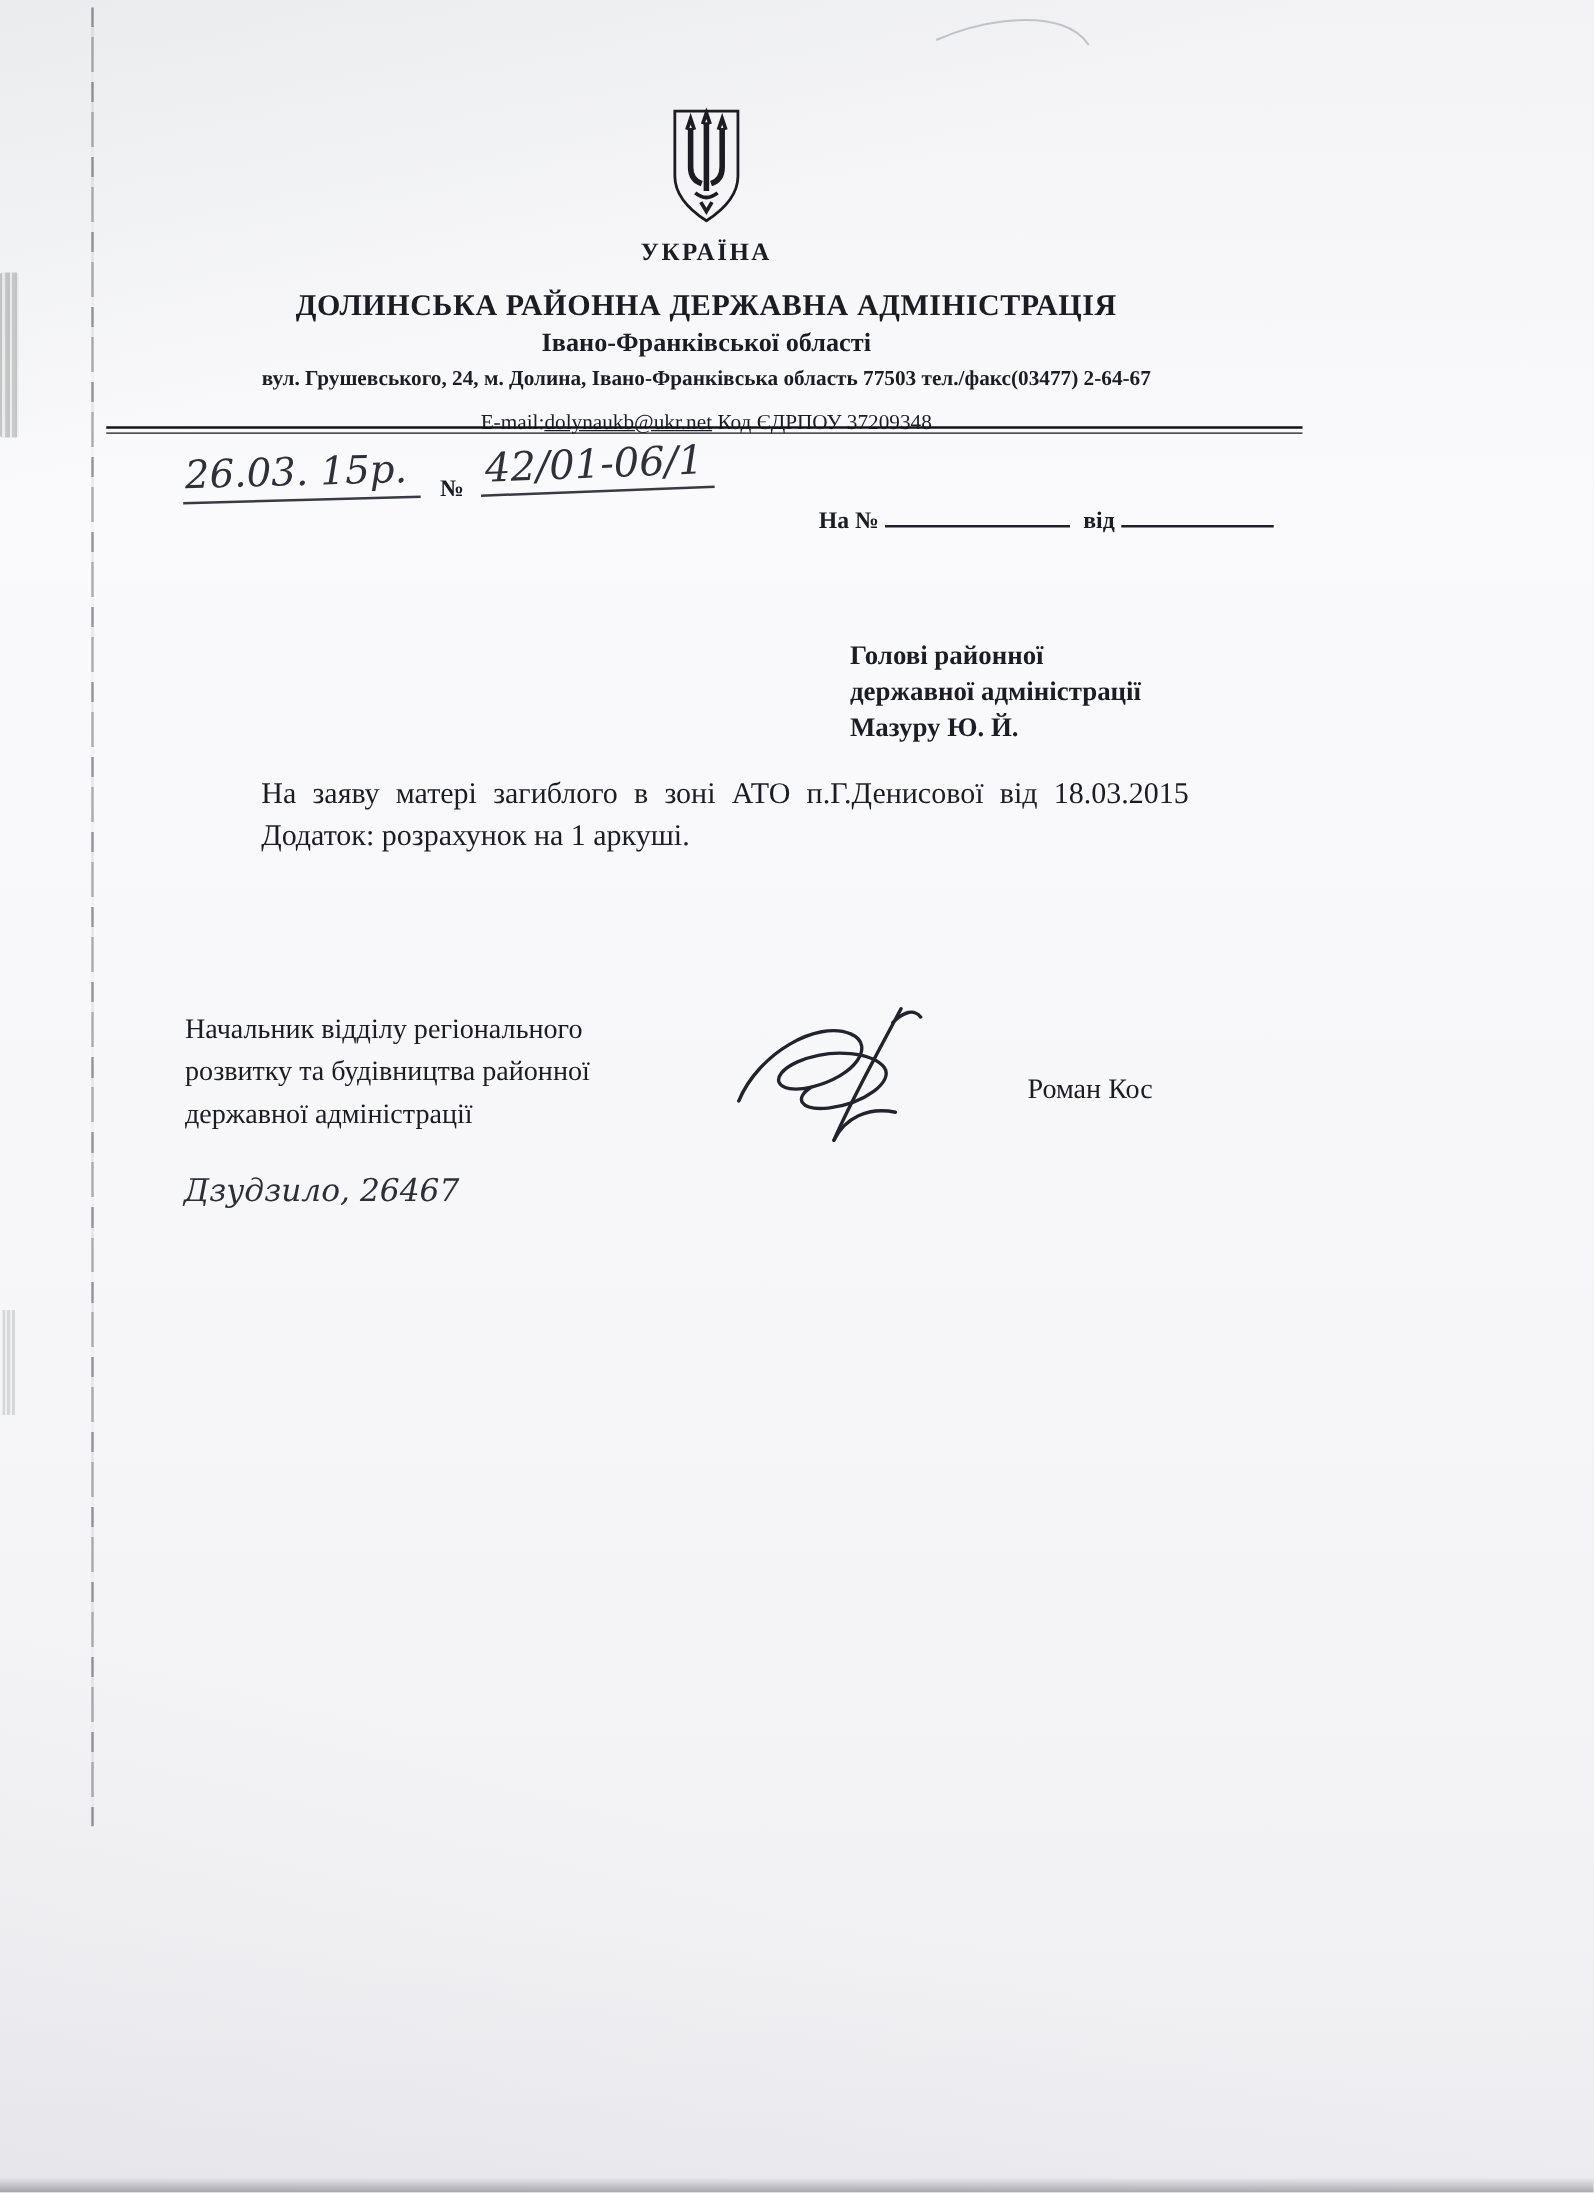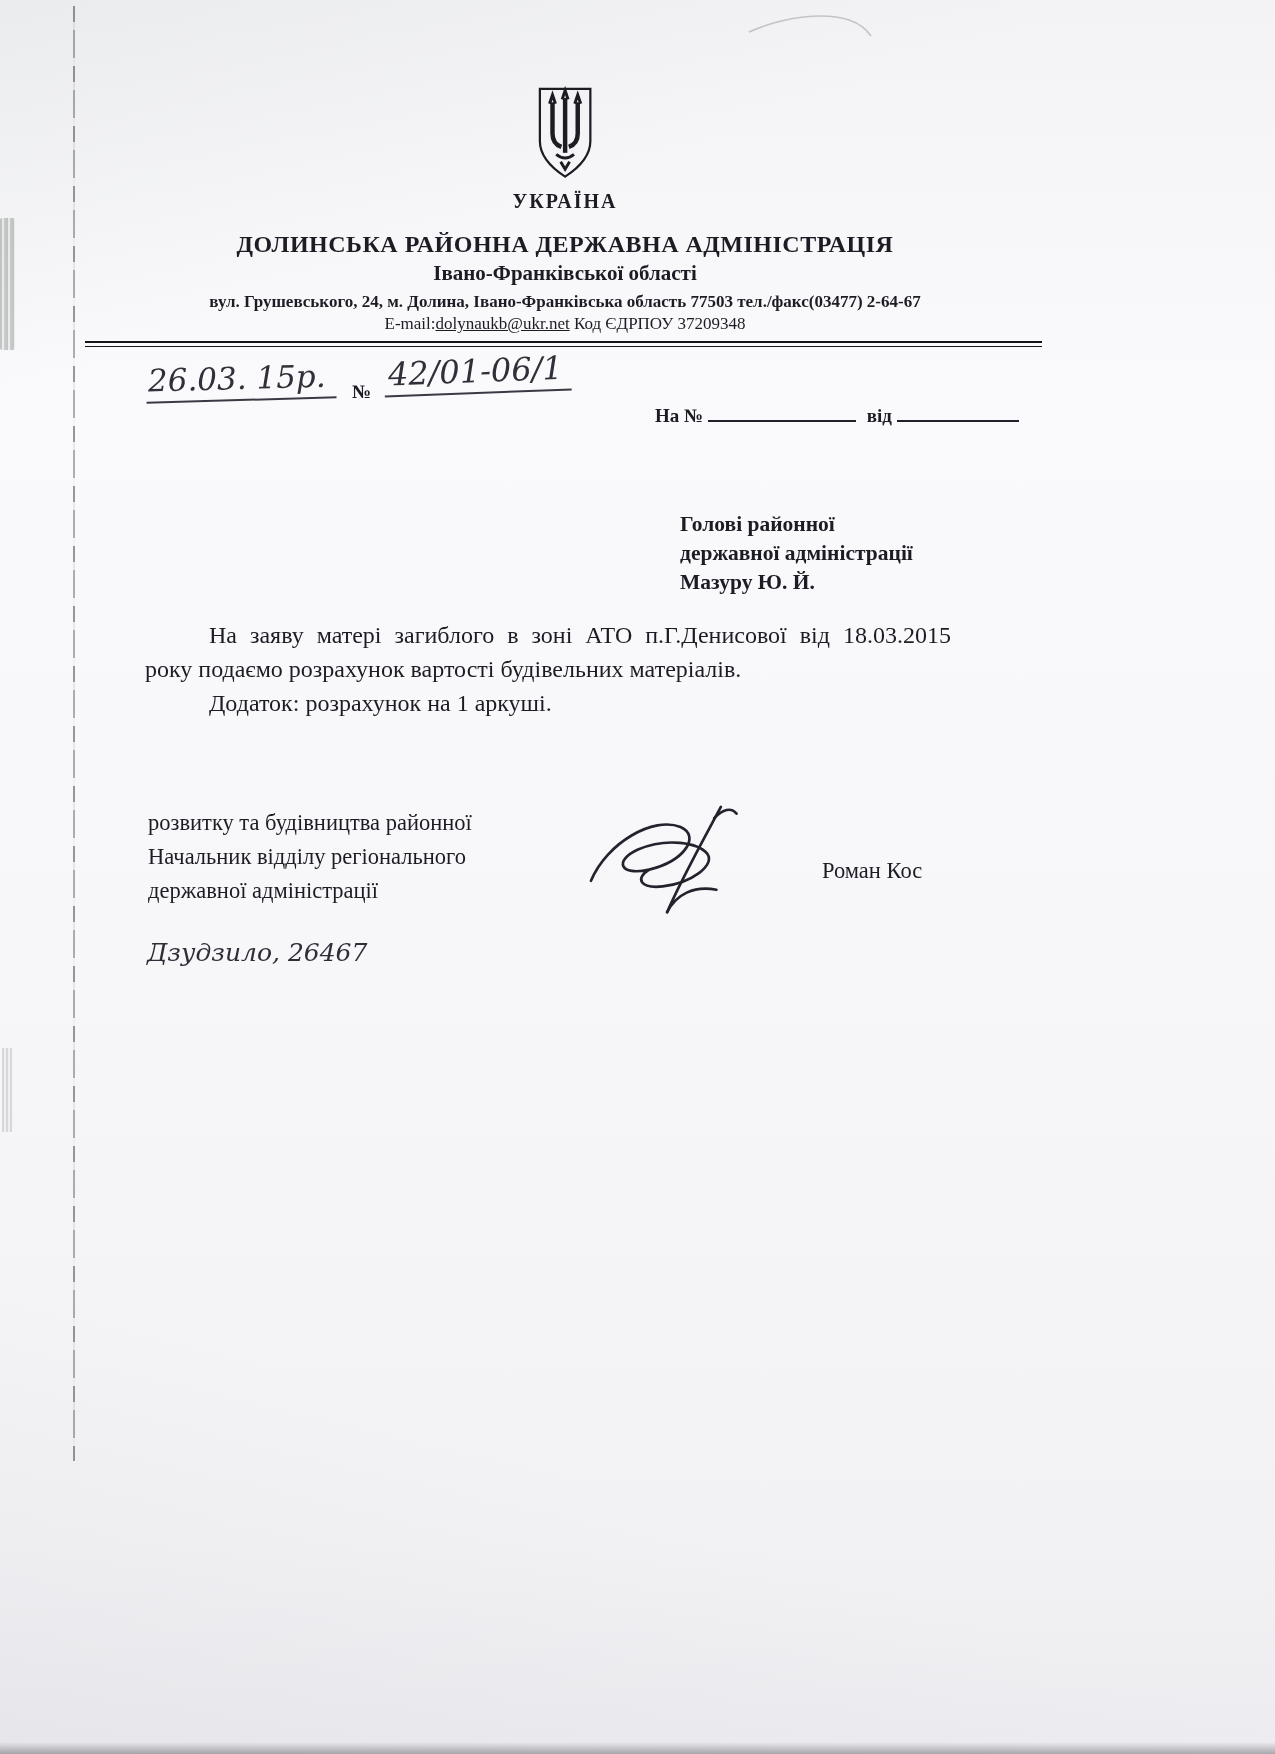--- a/index.html
+++ b/index.html
@@ -49,21 +49,21 @@
   .header {
     position: absolute; left: 85px; top: 86px; width: 960px;
     text-align: center;
   }
   .emblem { display: inline-block; height: 98px; }
   .country { font-size: 20px; font-weight: 700; letter-spacing: 2px; margin-top: 2px; }
   .org1 { font-size: 24px; font-weight: 700; letter-spacing: .5px; margin-top: 18px; }
   .org2 { font-size: 21px; font-weight: 700; margin-top: 3px; }
   .org3 { font-size: 23.5px; font-weight: 700; margin-top: 4px; }
   .addr { font-size: 17px; font-weight: 700; margin-top: 6px; }
-  .mail { font-size: 17px; margin-top: 2px; }
+  .mail { font-size: 17px; margin-top: 15px; }
   .mail .u { text-decoration: underline; }
 
   .double-rule {
     position: absolute; left: 85px; top: 341px; width: 957px; height: 3px;
     border-top: 2.5px solid #14141b; border-bottom: 1.5px solid #14141b;
   }
 
   
   .handwriting {
     font-family: "DejaVu Serif", serif;
@@ -156,27 +156,26 @@
   </div>
 
   <div class="addressee">
     <div>Голові районної</div>
     <div>державної адміністрації</div>
     <div>Мазуру Ю. Й.</div>
   </div>
 
   <div class="body-text">
     <div class="body-line1">На заяву матері загиблого в зоні АТО  п.Г.Денисової від 18.03.2015</div>
-    <div class="body-line2">року подаємо розрахунок вартості будівельних матеріалів.</div>
     <div class="body-p2">Додаток: розрахунок на 1 аркуші.</div>
   </div>
 
   <div class="sig-position">
+    <div>Начальник відділу регіонального</div>
     <div>розвитку та будівництва районної</div>
-    <div>Начальник відділу регіонального</div>
     <div>державної адміністрації</div>
   </div>
 
   <svg class="sig-mark" width="168" height="118" viewBox="0 0 150 105">
     <g fill="none" stroke="#23232e" stroke-width="2.4" stroke-linecap="round">
       <path d="M8 72 C 22 38, 64 14, 88 24 C 106 32, 92 54, 60 62 C 34 68, 28 54, 50 44 C 76 33, 104 38, 112 48 C 119 58, 98 74, 72 77 C 52 79, 47 70, 60 62"></path>
       <path d="M124 6 C 108 36, 88 72, 76 100"></path>
       <path d="M76 100 C 84 84, 100 76, 120 80"></path>
       <path d="M118 16 C 126 8, 133 6, 138 12"></path>
     </g>

